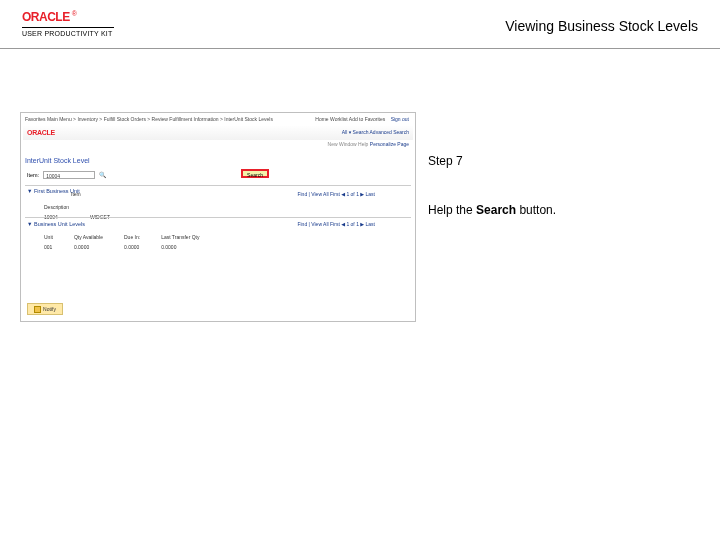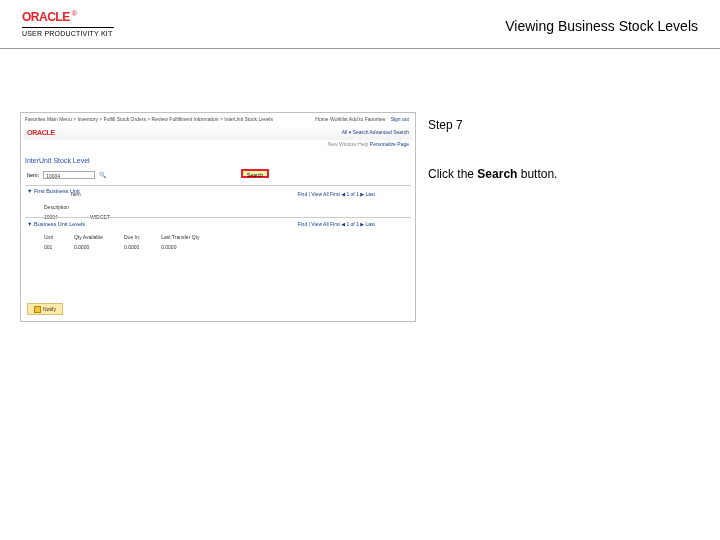--- a/index.html
+++ b/index.html
@@ -69,20 +69,21 @@
   .instruction-col {
     position: absolute;
     left: 428px;
     top: 116px;
     width: 270px;
     font-size: 12px;
     line-height: 1.55;
   }
   .step-label {
     margin-bottom: 30px;
+    margin-top: 36px;
   }
   .instruction-text .bold {
     font-weight: 700;
   }
 
   
   .shot {
     position: absolute;
     left: 20px;
     top: 112px;
@@ -270,21 +271,21 @@
     </div>
     <div class="logo-sep"></div>
     <div class="upk-text">USER PRODUCTIVITY KIT</div>
   </div>
   <div class="page-title">Viewing Business Stock Levels</div>
 </div>
 
 <div class="instruction-col">
   <div class="step-label">Step 7</div>
   <div class="instruction-text">
-    <span>Click the </span><span class="bold">Search</span><span> button.</span>
+    <span>Help the </span><span class="bold">Search</span><span> button.</span>
   </div>
 </div>
 
 <div class="shot">
 
   <div class="crumb">
     <span>Favorites    Main Menu  &gt;  Inventory  &gt;  Fulfill Stock Orders  &gt;  Review Fulfillment Information  &gt;  InterUnit Stock Levels</span>
     <span class="right-links">
       <span>Home    Worklist    Add to Favorites</span>
       <span class="sign-out">Sign out</span>

